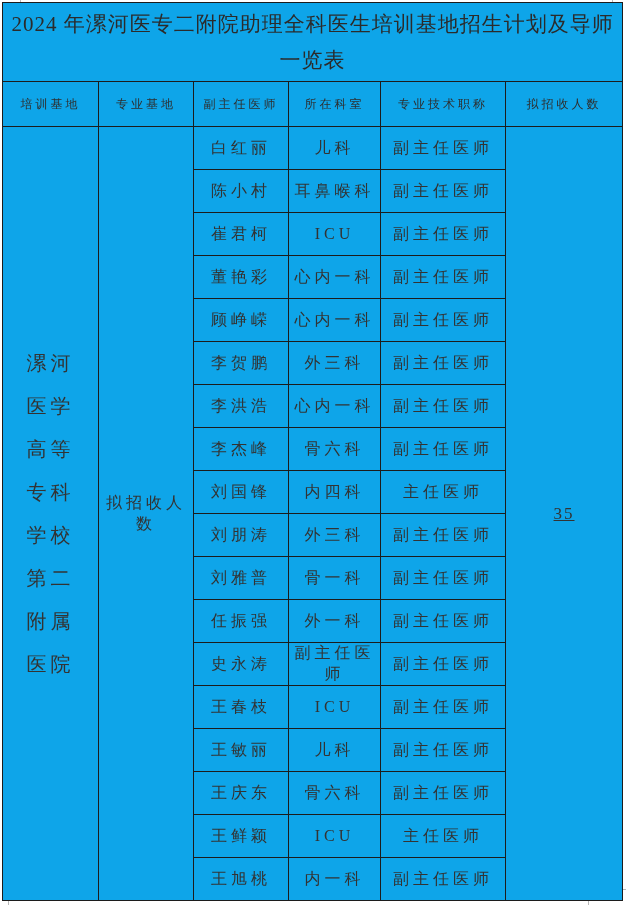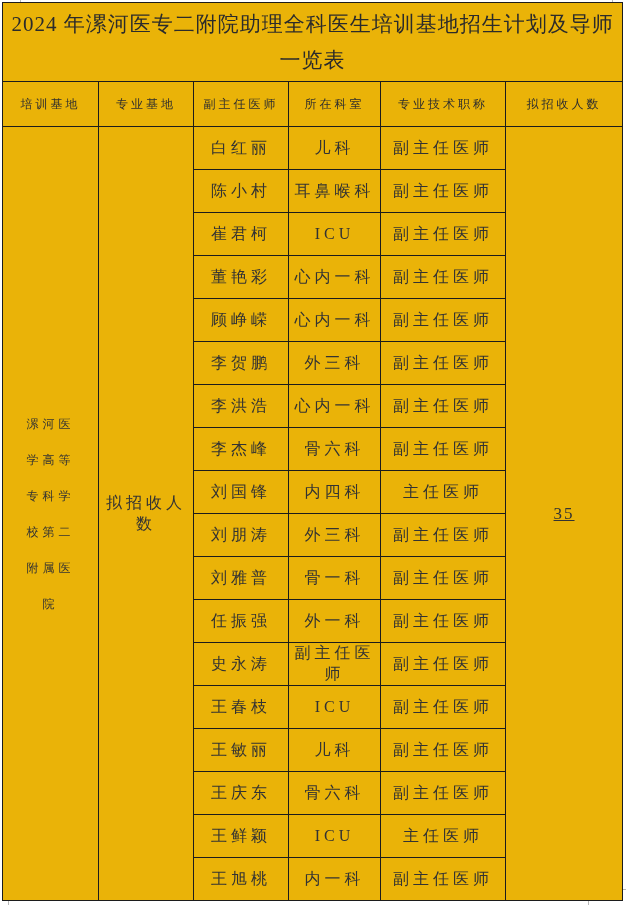--- a/index.html
+++ b/index.html
@@ -15,21 +15,21 @@
     color: #2e2e2e;
     overflow: hidden;
   }
   .doc-table {
     position: absolute;
     left: 2px;
     top: 2px;
     width: 620px;
     border-collapse: collapse;
     table-layout: fixed;
-    background: #eab308;
+    background: #0ea5e9;
   }
   .doc-table td, .doc-table th {
     border: 1.5px solid #1c1c1c;
     text-align: center;
     vertical-align: middle;
     font-weight: normal;
     padding: 0;
     overflow: hidden;
   }
   .title-cell {
@@ -46,23 +46,23 @@
     letter-spacing: 3px;
     color: #2e2e2e;
   }
   .mentor-row td {
     height: 42px;
     font-size: 16px;
     letter-spacing: 4px;
     color: #333333;
   }
   td.base-cell {
-    line-height: 36px;
+    line-height: 43px;
     letter-spacing: 4px;
-    font-size: 12px;
+    font-size: 20px;
     padding: 0 17px;
   }
   td.enrollment-cell {
     font-size: 17px;
     letter-spacing: 2px;
     text-decoration: underline;
   }
   
   .mark {
     position: absolute;

